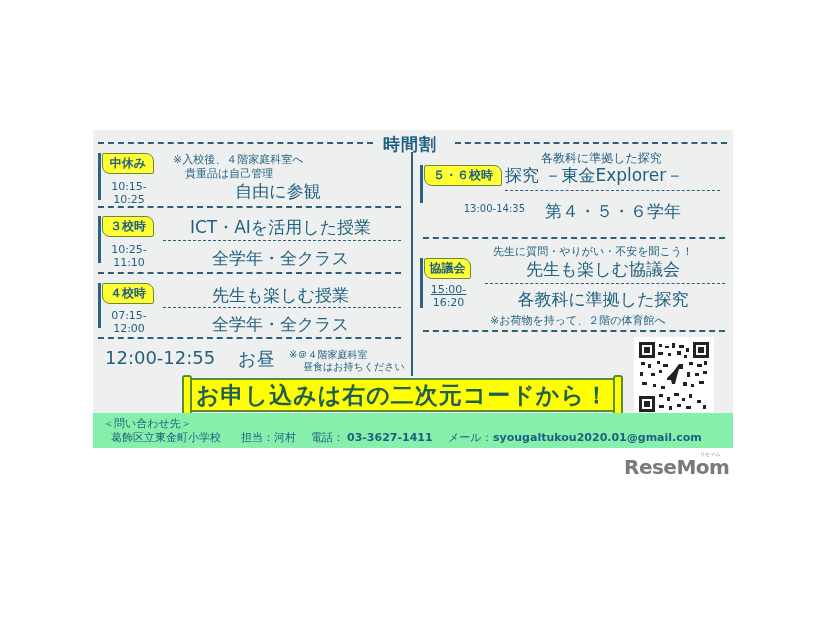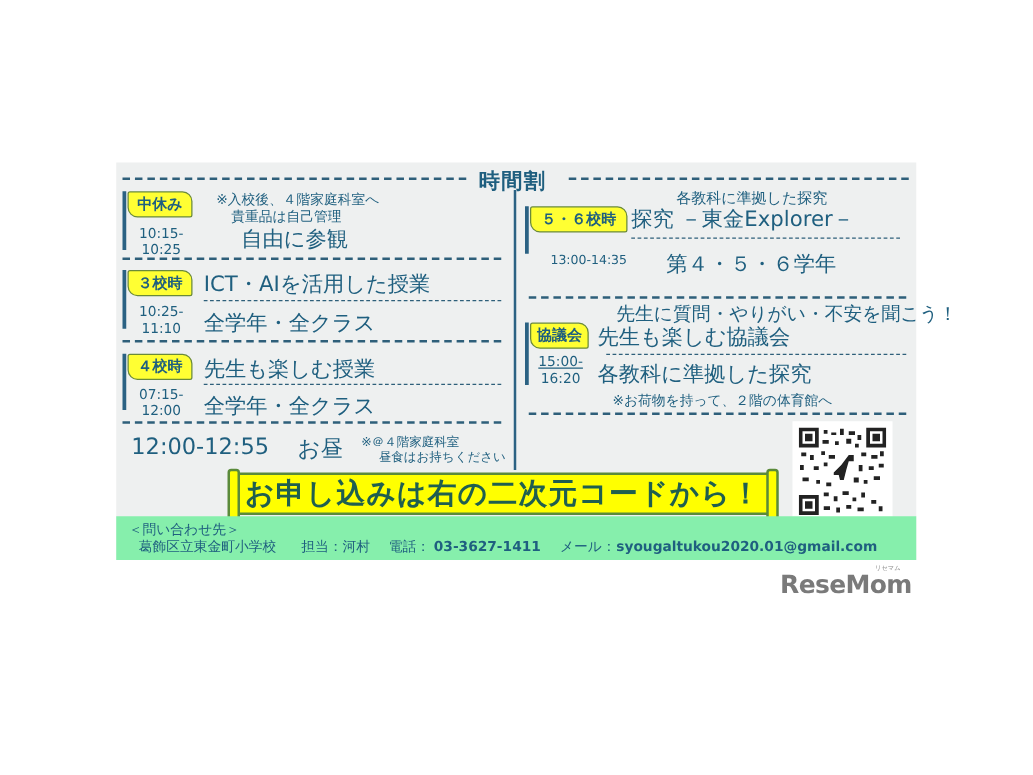--- a/index.html
+++ b/index.html
@@ -23,21 +23,21 @@
   .vline { position:absolute; width:3px; background:#2b6283; }
   .divider { position:absolute; left:318px; top:22px; width:2px; height:224px; background:#2b6283; }
 
   .flag {
     position:absolute; background:#ffff33; border:1px solid #6a8a3a;
     color:#1f5f7f; font-weight:bold; font-size:12px; text-align:center;
     border-radius:2px 8px 2px 8px; line-height:19px; height:19px;
   }
   .time { position:absolute; font-size:11px; color:#1f5f7f; text-align:center; line-height:13px; }
   .note { position:absolute; font-size:11px; color:#1f5f7f; line-height:13px; white-space:nowrap; }
-  .big { position:absolute; font-size:17px; color:#1f5f7f; white-space:nowrap; }
+  .big { position:absolute; font-size:17px; color:#1f5f7f; white-space:nowrap; text-align:center; }
 
   .banner {
     position:absolute; left:95px; top:248px; width:425px; height:30px;
     background:#ffff00; border:2px solid #5a8a3a; border-radius:3px;
     color:#1f5f4f; font-size:23px; font-weight:bold; text-align:center; line-height:30px;
     letter-spacing:1px;
   }
   .banner:before, .banner:after {
     content:""; position:absolute; top:-5px; width:6px; height:38px;
     border:2px solid #5a8a3a; border-radius:3px; background:#ffff00;
@@ -95,27 +95,27 @@
   <div class="dash" style="left:5px;top:207px;width:303px;"></div>
 
   <div class="big" style="left:12px;top:217px;text-align:left;font-size:18px;">12:00-12:55</div>
   <div class="big" style="left:145px;top:217px;text-align:left;font-size:18px;">お昼</div>
   <div class="note" style="left:196px;top:218px;font-size:10px;">※＠４階家庭科室</div>
   <div class="note" style="left:210px;top:230px;font-size:10px;">昼食はお持ちください</div>
 
   <div class="note" style="left:448px;top:22px;font-size:12px;">各教科に準拠した探究</div>
   <div class="vline" style="left:327px;top:35px;height:38px;"></div>
   <div class="flag" style="left:331px;top:35px;width:76px;font-size:12px;">５・６校時</div>
-  <div class="time" style="left:338px;top:72px;width:80px;text-align:center;font-size:10px;">13:00-14:35</div>
+  <div class="time" style="left:352px;top:72px;width:80px;text-align:right;font-size:10px;">13:00-14:35</div>
   <div class="big" style="left:412px;top:34px;text-align:left;">探究 －東金Explorer－</div>
   <div class="dash-thin" style="left:412px;top:60px;width:215px;"></div>
   <div class="big" style="left:440px;top:70px;width:160px;">第４・５・６学年</div>
   <div class="dash" style="left:330px;top:107px;width:302px;"></div>
 
-  <div class="note" style="left:400px;top:115px;font-size:15px;">先生に質問・やりがい・不安を聞こう！</div>
+  <div class="note" style="left:400px;top:115px;font-size:11px;">先生に質問・やりがい・不安を聞こう！</div>
   <div class="vline" style="left:327px;top:128px;height:50px;"></div>
   <div class="flag" style="left:331px;top:128px;width:45px;">協議会</div>
   <div class="time" style="left:333px;top:153px;width:45px;text-decoration:underline;">15:00-</div>
   <div class="time" style="left:333px;top:166px;width:45px;">16:20</div>
   <div class="big" style="left:385px;top:128px;width:250px;">先生も楽しむ協議会</div>
   <div class="dash-thin" style="left:392px;top:153px;width:240px;"></div>
   <div class="big" style="left:385px;top:158px;width:250px;">各教科に準拠した探究</div>
   <div class="note" style="left:397px;top:184px;font-size:11px;">※お荷物を持って、２階の体育館へ</div>
   <div class="dash" style="left:330px;top:200px;width:302px;"></div>
 

